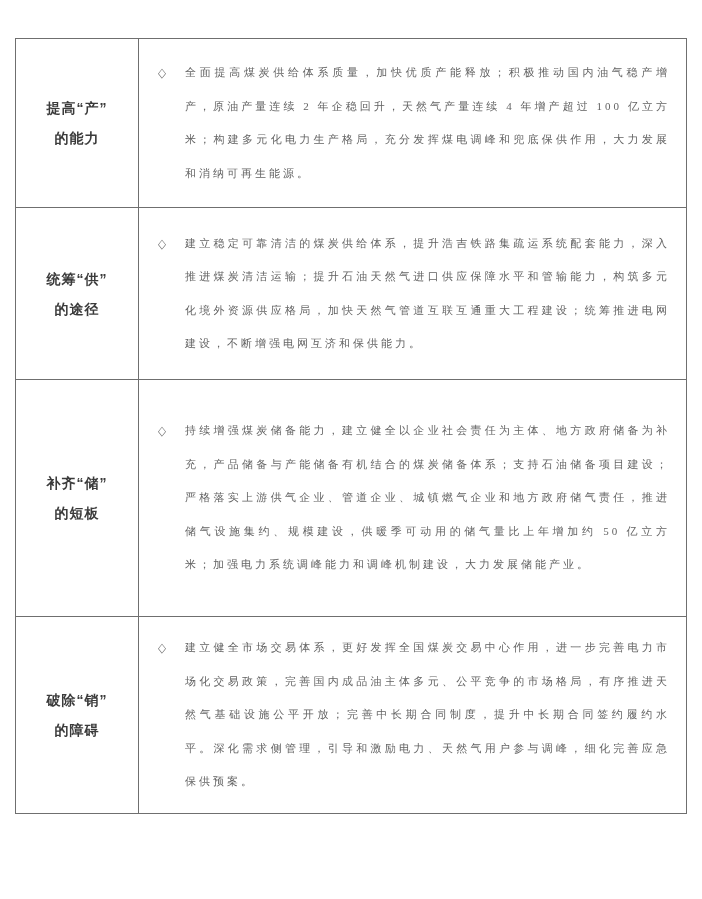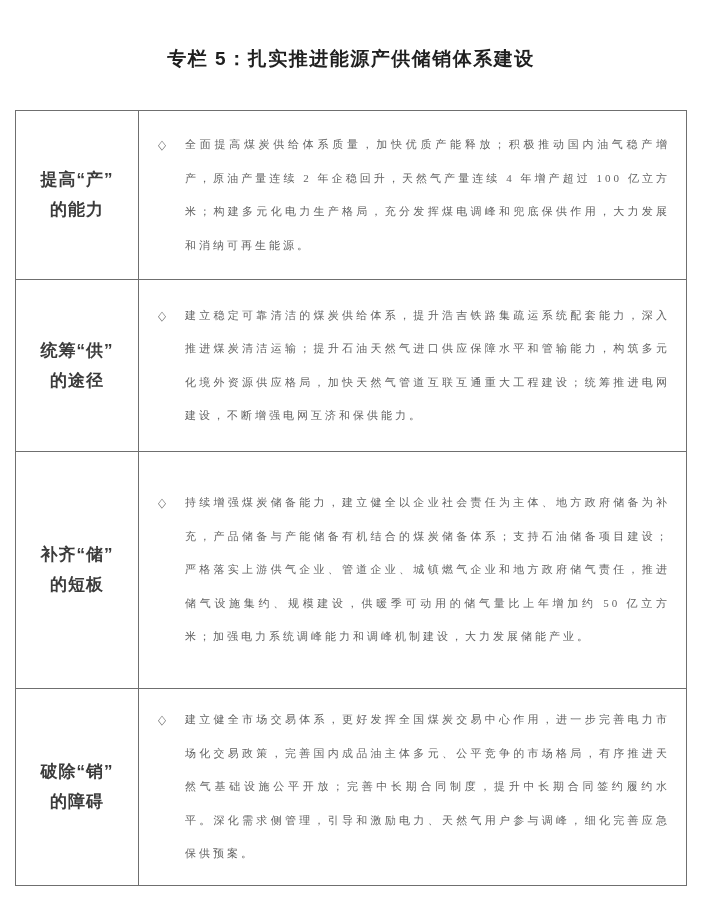--- a/index.html
+++ b/index.html
@@ -36,21 +36,21 @@
   }
   td.head-cell {
     width: 110px;
     vertical-align: middle;
     text-align: center;
     padding: 4px 6px;
   }
   .head-label {
     font-family: "Liberation Sans", "DejaVu Sans", sans-serif;
     font-weight: 700;
-    font-size: 17px;
+    font-size: 14px;
     line-height: 30px;
     letter-spacing: 1px;
     color: #3b3b3b;
   }
   .head-label span { display: block; }
   td.body-cell {
     vertical-align: middle;
     padding: 12px 16px 12px 0;
   }
   .bullet-item {
@@ -78,21 +78,20 @@
   tr.row-1 { height: 169px; }
   tr.row-2 { height: 172px; }
   tr.row-3 { height: 237px; }
   tr.row-4 { height: 197px; }
 </style>
 </head>
 <body>
 
 <div class="page">
 
-  <h1 class="box-title">专栏 5：扎实推进能源产供储销体系建设</h1>
 
   <table class="box-table">
     <tbody>
 
       <tr class="row-1">
         <td class="head-cell">
           <div class="head-label">
             <span>提高“产”</span>
             <span>的能力</span>
           </div>

